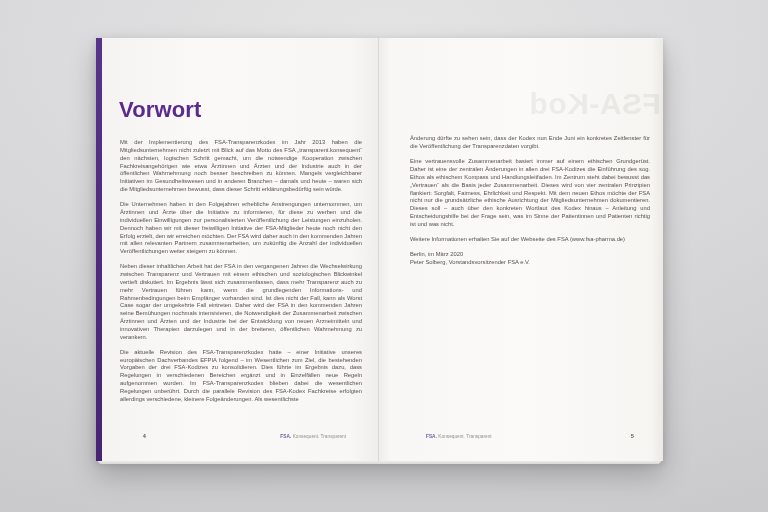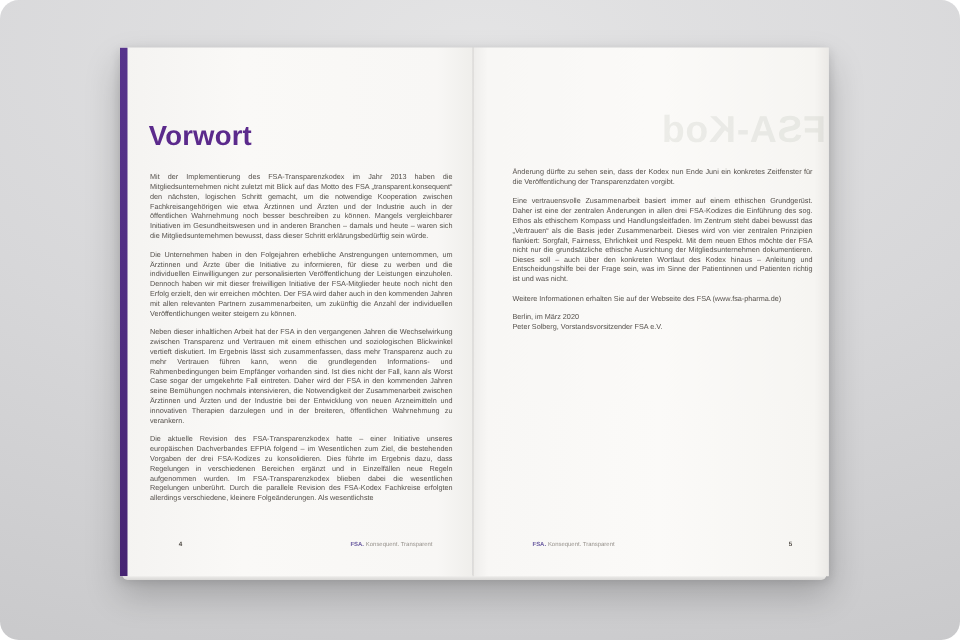--- a/index.html
+++ b/index.html
@@ -1,19 +1,19 @@
 <!DOCTYPE html>
 <html lang="de"><head>
 <meta charset="utf-8">
 <style>
   html,body{margin:0;padding:0;}
   body{width:768px;height:512px;overflow:hidden;font-family:"Liberation Sans",sans-serif;}
 
   .scene{position:relative;width:768px;height:512px;
-    background:radial-gradient(130% 110% at 50% 8%, #e4e4e5 0%, #d7d7d9 48%, #c7c7c9 100%);border-radius:15px;}
+    background:radial-gradient(130% 110% at 50% 8%, #e4e4e5 0%, #d7d7d9 48%, #c7c7c9 100%);}
 
   
   .book{position:absolute;left:96px;top:38px;width:567px;height:423px;display:flex;
     box-shadow:0 14px 26px rgba(0,0,0,.22), 0 3px 8px rgba(0,0,0,.14);}
   .book::before{content:"";position:absolute;left:2px;right:2px;bottom:-3px;height:4px;
     background:linear-gradient(180deg,#f3f2f0,#d9d8d6);border-radius:0 0 4px 4px;}
   .book::after{content:"";position:absolute;left:20px;right:20px;bottom:-12px;height:14px;
     background:radial-gradient(ellipse at 50% 0%, rgba(0,0,0,.30) 0%, rgba(0,0,0,0) 68%);
     filter:blur(2px);z-index:-1;}
 

